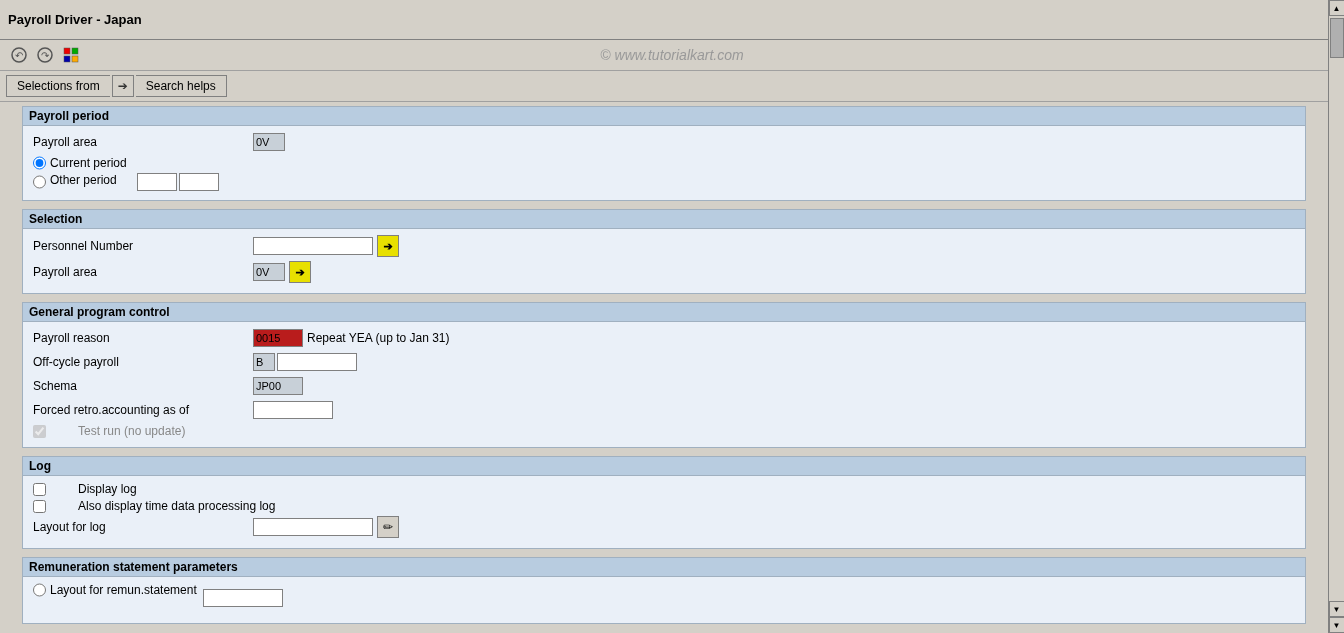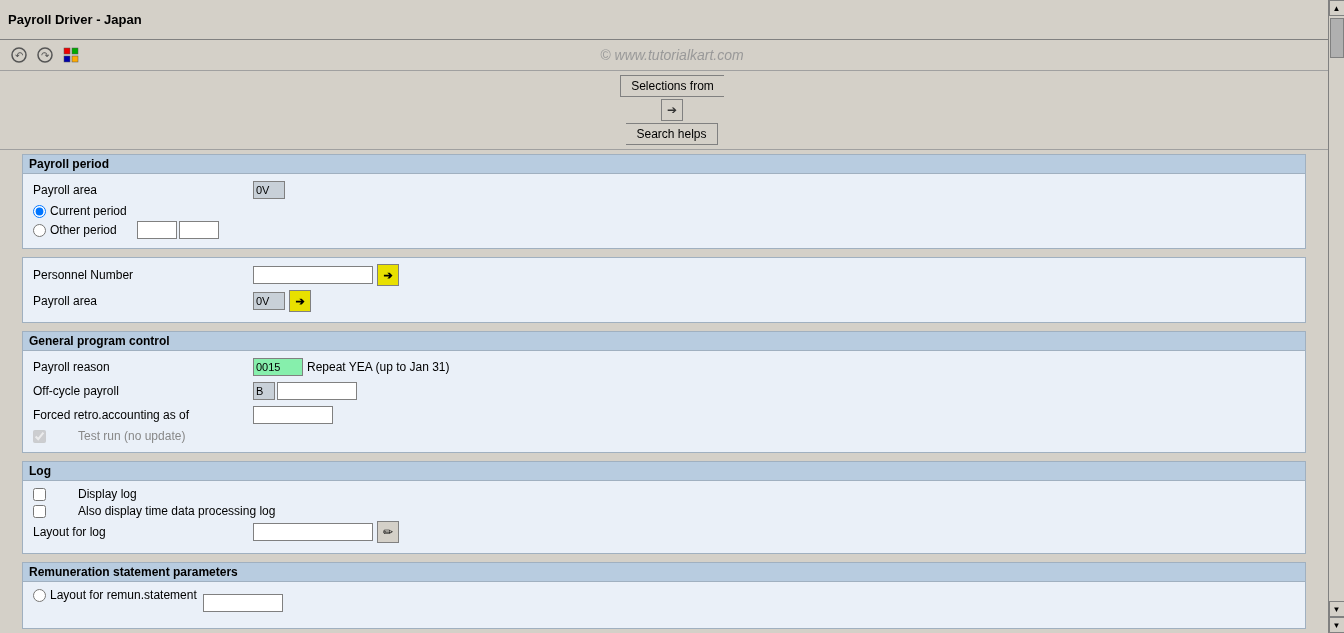--- a/index.html
+++ b/index.html
@@ -43,21 +43,20 @@
       font-size: 14px;
       font-style: italic;
     }
     .action-bar {
       background: #d4d0c8;
       padding: 4px 6px;
       display: flex;
       align-items: center;
       gap: 2px;
       border-bottom: 1px solid #a0a0a0;
-      flex-direction: column;
     }
     .btn-selections {
       background: #d4d0c8;
       border: 1px solid #808080;
       border-right: none;
       padding: 2px 10px;
       font-size: 12px;
       cursor: pointer;
       height: 22px;
     }
@@ -120,21 +119,20 @@
       height: 18px;
     }
     .field-input-small {
       width: 40px;
     }
     .field-input-large {
       width: 120px;
     }
     .radio-row {
       display: flex;
-      align-items: center;
       margin-bottom: 3px;
       margin-left: 0;
     }
     .radio-row input[type="radio"] {
       margin-right: 4px;
     }
     .radio-row label {
       font-size: 12px;
     }
     .other-period-inputs {
@@ -303,20 +301,21 @@
         <label for="other">Other period</label>
         <div class="other-period-inputs">
           <input class="field-input field-input-small" type="text" value="" style="">
           <input class="field-input field-input-small" type="text" value="" style="">
         </div>
       </div>
     </div>
   </div>
 
   <div class="section">
+    <div class="section-header">Selection</div>
     <div class="section-body">
 
       <div class="field-row">
         <div class="field-label">Personnel Number</div>
         <input class="field-input field-input-large" type="text" value="" style="">
         <div class="select-btn-yellow">
           <span style="font-size:11px; font-weight:bold; color:#000;">➔</span>
         </div>
       </div>
 
@@ -329,32 +328,36 @@
       </div>
     </div>
   </div>
 
   <div class="section">
     <div class="section-header">General program control</div>
     <div class="section-body">
 
       <div class="field-row">
         <div class="field-label">Payroll reason</div>
-        <input class="payroll-area-input" type="text" value="0015" style="width: 50px; background: #86efac;" readonly="">
+        <input class="payroll-area-input" type="text" value="0015" style="width: 50px; background: #b91c1c;" readonly="">
         <span class="payroll-reason-text">Repeat YEA (up to Jan 31)</span>
       </div>
 
       <div class="field-row">
         <div class="field-label">Off-cycle payroll</div>
         <div class="off-cycle-container">
           <input class="off-cycle-b" type="text" value="B" readonly="" style="background: rgb(200, 208, 216);">
           <input class="field-input" type="text" value="" style="width: 80px;">
         </div>
       </div>
 
+      <div class="field-row">
+        <div class="field-label">Schema</div>
+        <input class="payroll-area-input" type="text" value="JP00" style="width: 50px; background: rgb(200, 208, 216);" readonly="">
+      </div>
 
       <div class="field-row">
         <div class="field-label">Forced retro.accounting as of</div>
         <input class="field-input" type="text" value="" style="width: 80px;">
       </div>
 
       <div class="checkbox-row disabled">
         <input type="checkbox" id="testrun" checked="" disabled="" style="">
         <label for="testrun" style="color:#888;">Test run (no update)</label>
       </div>

